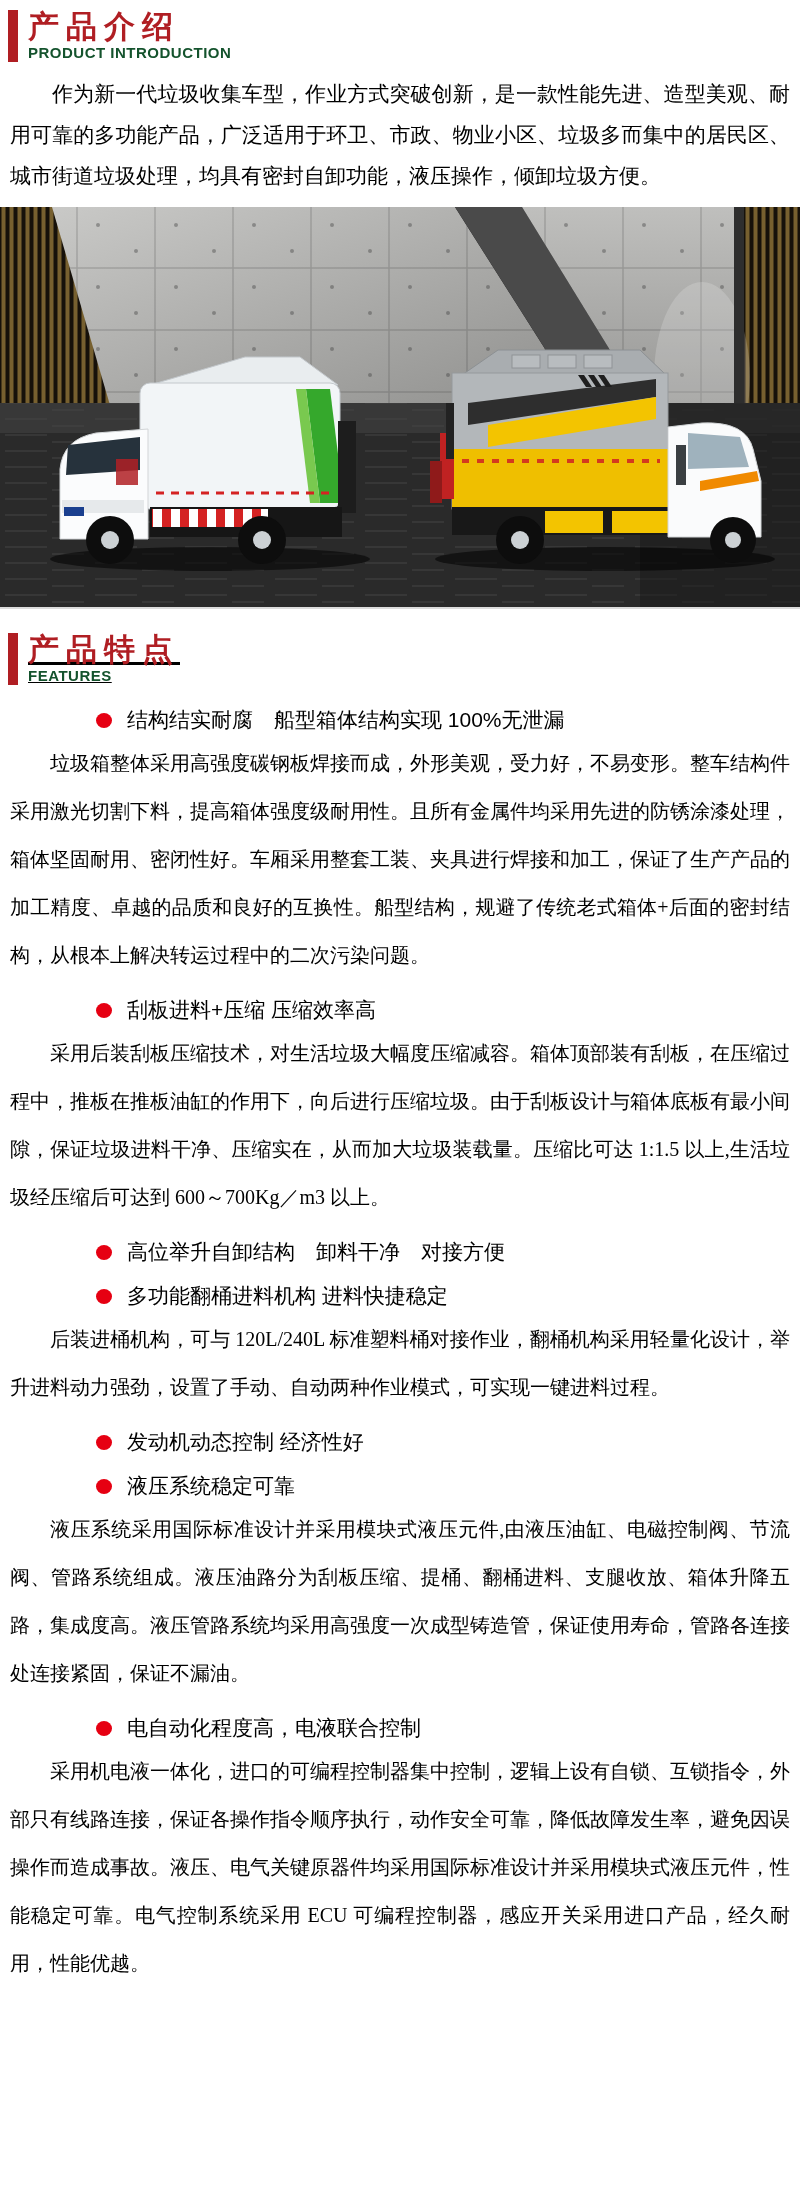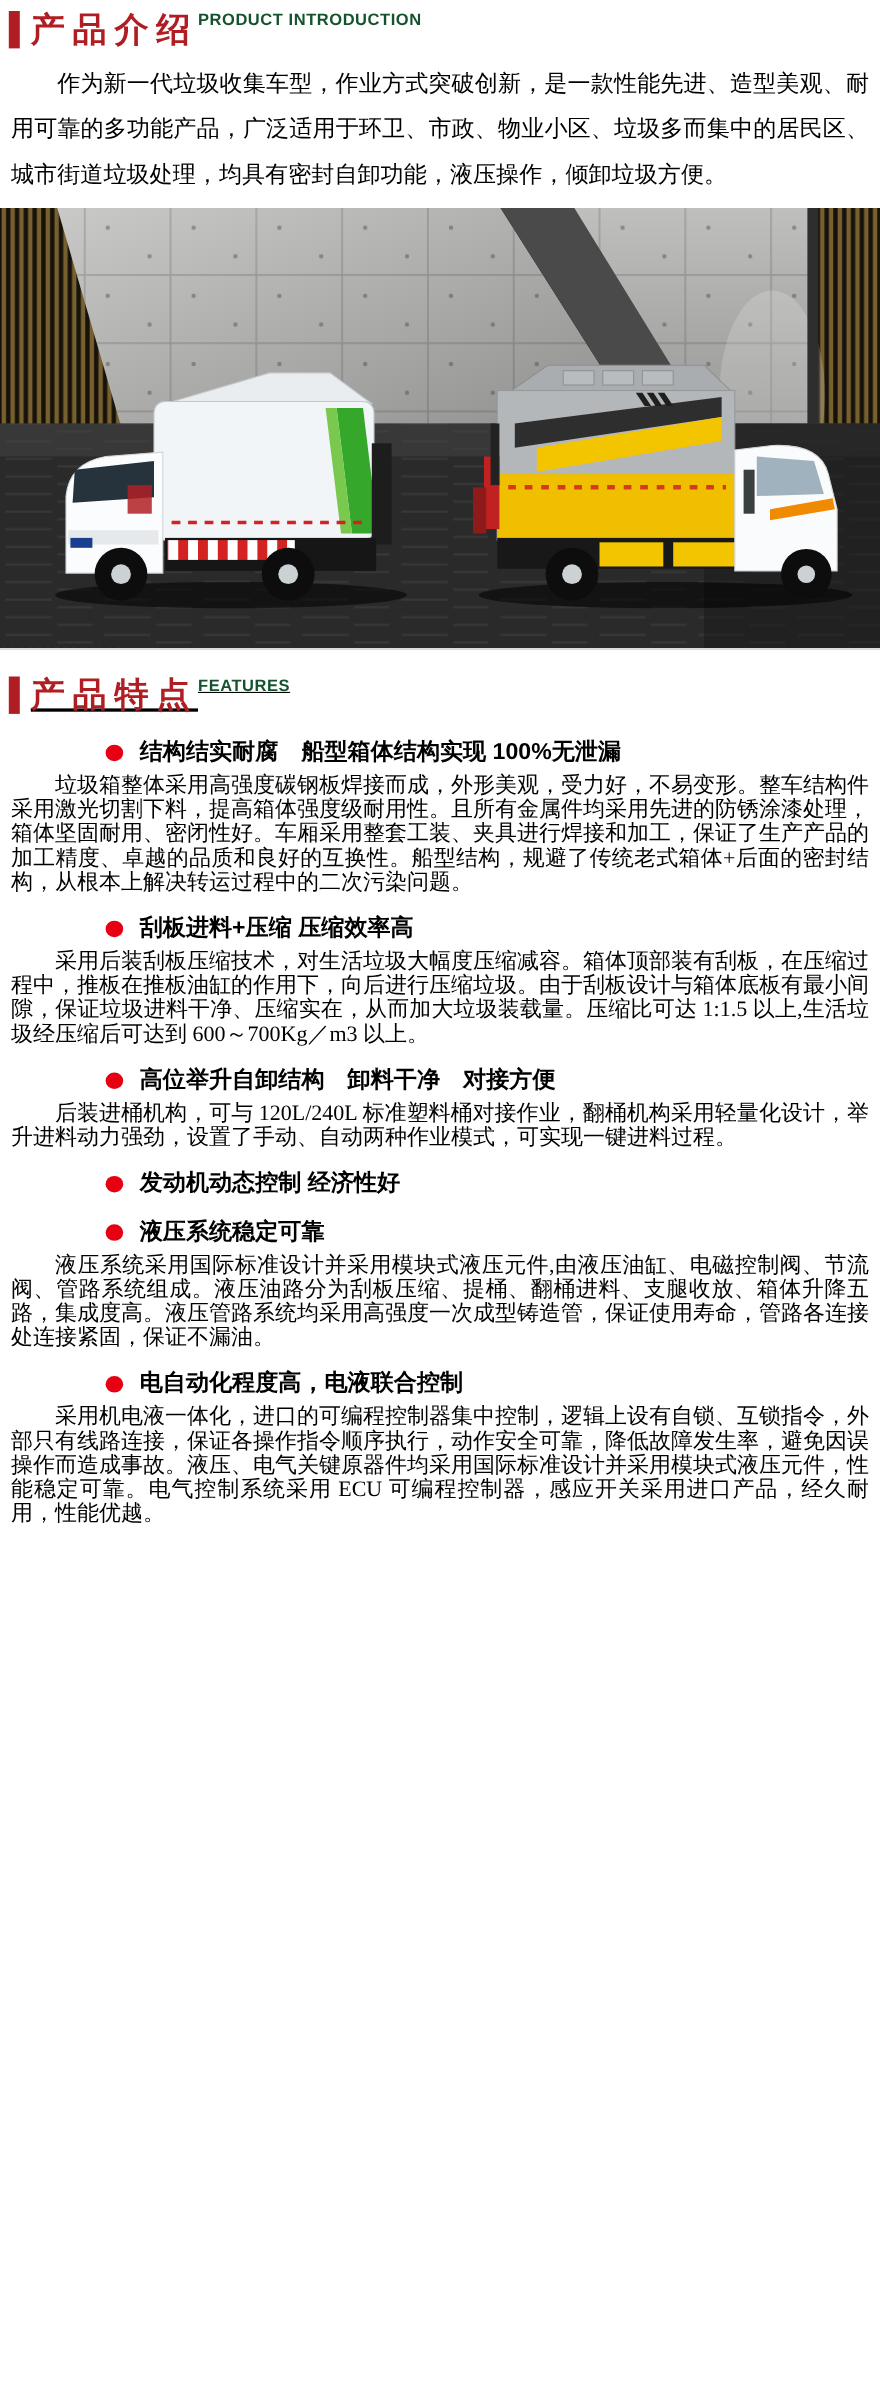--- a/index.html
+++ b/index.html
@@ -1,41 +1,41 @@
 <!DOCTYPE html>
 <html><head>
 <meta charset="utf-8">
 <style>
   html,body{margin:0;padding:0;background:#ffffff;}
   .page{width:800px;background:#ffffff;color:#000;font-family:"Liberation Serif",serif;}
 
   
   .sec-header{display:flex;align-items:stretch;padding:10px 0 4px 8px;}
   .sec-bar{width:10px;background:#b01e23;margin-right:10px;}
-  .sec-titles{display:flex;flex-direction:row;justify-content:center;text-align:right;}
+  .sec-titles{display:flex;flex-direction:column;justify-content:center;}
   .sec-title{font-family:"Liberation Sans",sans-serif;font-weight:bold;font-size:31px;
              line-height:34px;color:#b01e23;letter-spacing:7px;}
   .sec-subtitle{font-family:"Liberation Sans",sans-serif;font-weight:bold;font-size:15px;
              line-height:18px;color:#14532d;letter-spacing:0.5px;}
 
   
   .intro-text{padding:8px 10px 10px 10px;}
   .intro-text p{margin:0;font-size:21px;line-height:41px;text-align:justify;text-indent:2em;}
 
   
   .hero{width:800px;height:400px;display:block;border-bottom:2px solid #dcdcdc;}
   .hero svg{display:block;}
 
   
   .features{padding-bottom:24px;}
   .feature-heading{display:flex;align-items:center;padding-left:96px;margin:18px 0 6px 0;}
   .bullet-dot{width:16px;height:15px;border-radius:50%;background:#e60012;margin-right:15px;flex:0 0 auto;}
-  .feature-heading-text{font-family:"Liberation Sans",sans-serif;font-weight:bold;
+  .feature-heading-text{font-family:"Liberation Sans",sans-serif;font-weight:normal;
              font-size:21px;line-height:26px;color:#000;}
-  .feature-body{margin:0;padding:0 10px;font-size:20px;line-height:22px;
+  .feature-body{margin:0;padding:0 10px;font-size:20px;line-height:48px;
              text-align:justify;text-indent:2em;}
 </style>
 </head>
 <body>
 
 <div class="page">
 
   <div class="sec-header">
     <div class="sec-bar"></div>
     <div class="sec-titles">
@@ -172,20 +172,24 @@
       <span class="bullet-dot"></span>
       <span class="feature-heading-text">刮板进料+压缩 压缩效率高</span>
     </div>
     <p class="feature-body">采用后装刮板压缩技术，对生活垃圾大幅度压缩减容。箱体顶部装有刮板，在压缩过程中，推板在推板油缸的作用下，向后进行压缩垃圾。由于刮板设计与箱体底板有最小间隙，保证垃圾进料干净、压缩实在，从而加大垃圾装载量。压缩比可达 1:1.5 以上,生活垃圾经压缩后可达到 600～700Kg／m3 以上。</p>
 
     <div class="feature-heading">
       <span class="bullet-dot"></span>
       <span class="feature-heading-text">高位举升自卸结构　卸料干净　对接方便</span>
     </div>
 
+    <div class="feature-heading">
+      <span class="bullet-dot"></span>
+      <span class="feature-heading-text">多功能翻桶进料机构 进料快捷稳定</span>
+    </div>
     <p class="feature-body">后装进桶机构，可与 120L/240L 标准塑料桶对接作业，翻桶机构采用轻量化设计，举升进料动力强劲，设置了手动、自动两种作业模式，可实现一键进料过程。</p>
 
     <div class="feature-heading">
       <span class="bullet-dot"></span>
       <span class="feature-heading-text">发动机动态控制 经济性好</span>
     </div>
 
     <div class="feature-heading">
       <span class="bullet-dot"></span>
       <span class="feature-heading-text">液压系统稳定可靠</span>

